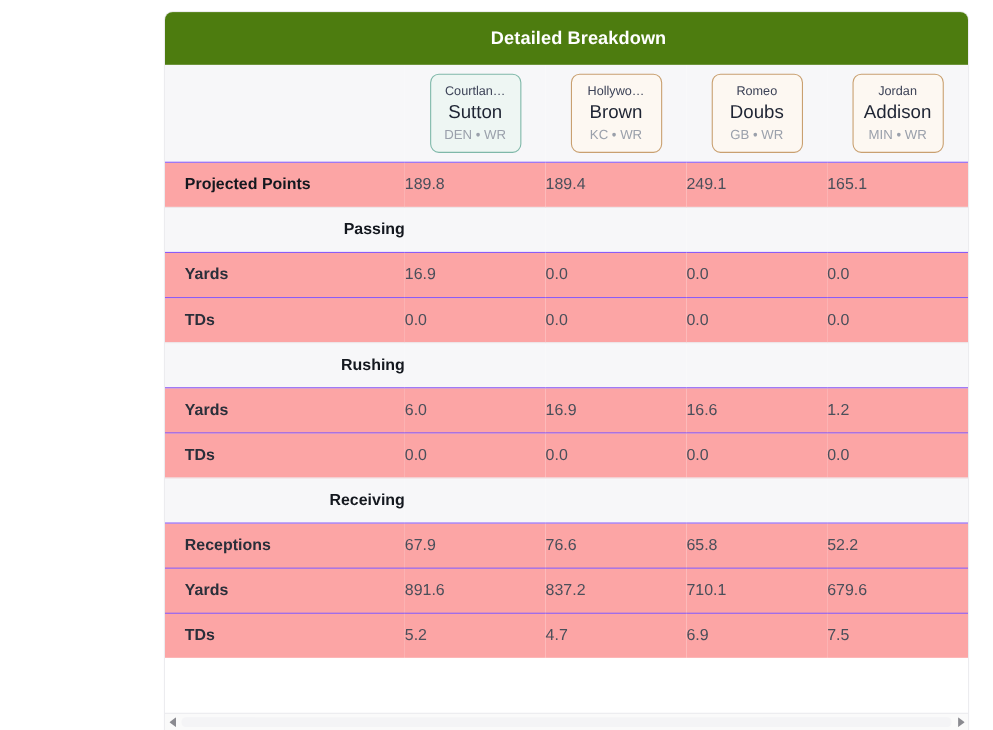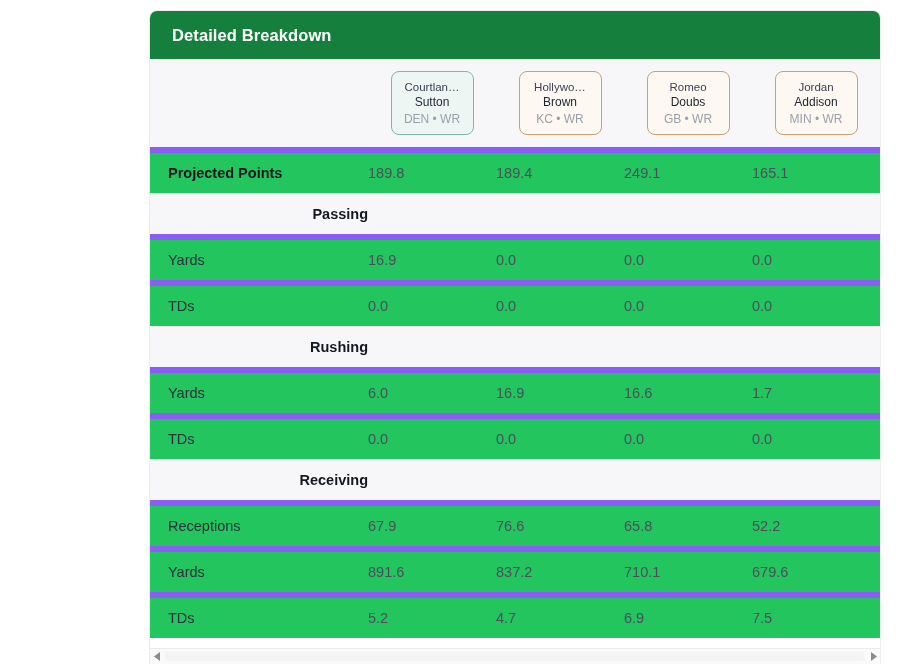--- a/index.html
+++ b/index.html
@@ -31,25 +31,26 @@
     box-shadow: 0 0 0 1px #ececef;
     overflow: hidden;
     display: flex;
     flex-direction: column;
   }
 
   
   .panel-header {
     height: 48px;
     flex: none;
-    background: #15803d;
+    background: #4d7c0f;
     display: flex;
     align-items: center;
     padding: 0 0 0 22px;
     box-sizing: border-box;
+    justify-content: center;
   }
   .panel-header-title {
     color: #ffffff;
     font-size: 16.5px;
     font-weight: bold;
     letter-spacing: 0.1px;
   }
 
   
   .panel-body {
@@ -95,46 +96,46 @@
     background: #fdf8f2;
   }
   .pc-first {
     font-size: 11.5px;
     color: #3c4257;
     font-weight: normal;
     white-space: nowrap;
     overflow: hidden;
   }
   .pc-last {
-    font-size: 12px;
+    font-size: 17px;
     color: #1e2433;
     font-weight: normal;
     white-space: nowrap;
   }
   .pc-meta {
     font-size: 12px;
     color: #9aa0ab;
     font-weight: normal;
     white-space: nowrap;
     margin-top: 1px;
   }
 
   
   tr.data-row > td {
     height: 40px;
-    border-top: 6px solid #8b5cf6;
-    background: #22c55e;
+    border-top: 1px solid #8b5cf6;
+    background: #fca5a5;
     padding: 0;
     vertical-align: middle;
   }
   tr.data-row td.lab {
     padding-left: 18px;
     font-size: 14.5px;
     color: #2a2f3a;
-    font-weight: normal;
+    font-weight: bold;
     text-align: left;
   }
   tr.data-row td.val {
     text-align: left;
     font-size: 14.5px;
     color: #4a4f5a;
     font-weight: normal;
   }
 
   
@@ -277,21 +278,21 @@
               <td></td>
               <td></td>
               <td></td>
               <td></td>
             </tr>
             <tr class="data-row">
               <td class="lab">Yards</td>
               <td class="val">6.0</td>
               <td class="val">16.9</td>
               <td class="val">16.6</td>
-              <td class="val">1.7</td>
+              <td class="val">1.2</td>
             </tr>
             <tr class="data-row">
               <td class="lab">TDs</td>
               <td class="val">0.0</td>
               <td class="val">0.0</td>
               <td class="val">0.0</td>
               <td class="val">0.0</td>
             </tr>
             <tr class="sect-row">
               <td class="lab">Receiving</td>

